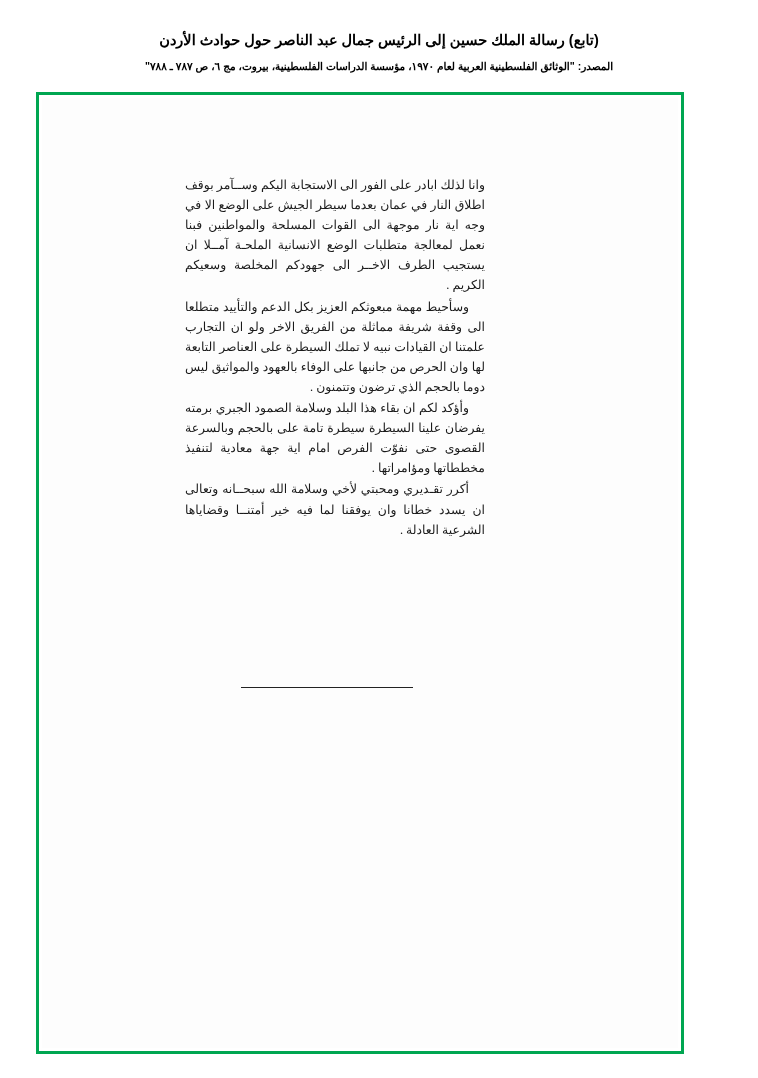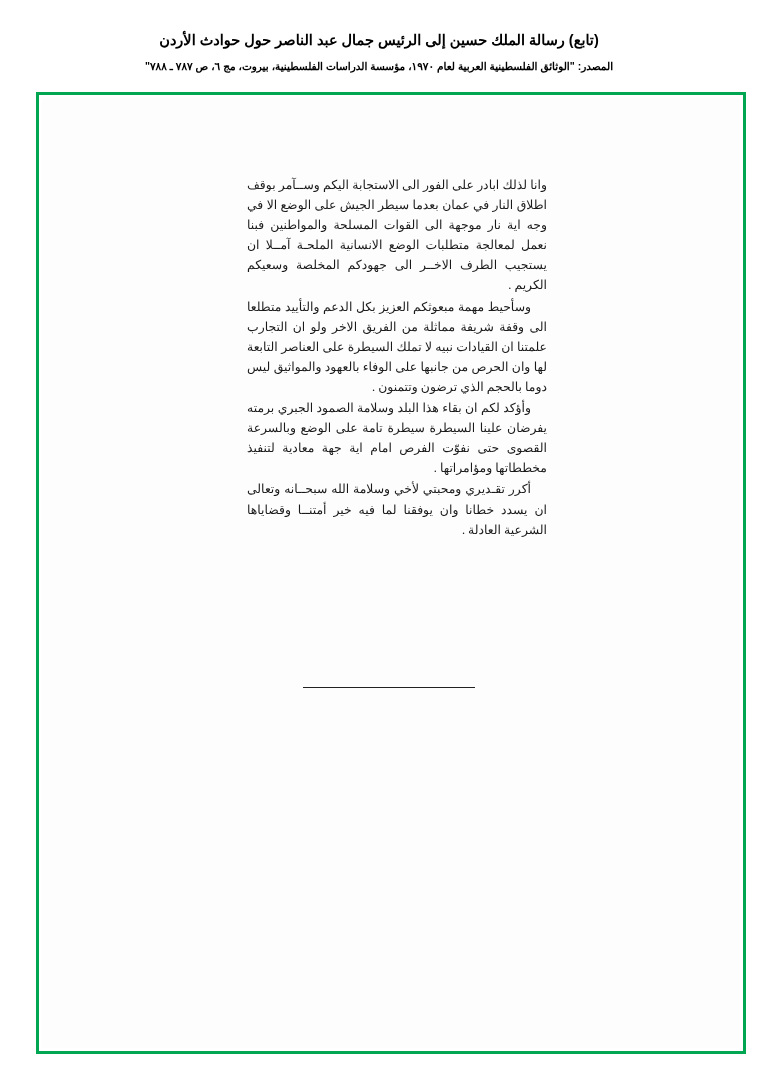--- a/index.html
+++ b/index.html
@@ -39,21 +39,21 @@
     font-weight: bold;
     font-size: 10.5px;
     direction: rtl;
     margin-top: 12px;
     color: #000;
   }
   .scan-frame {
     position: absolute;
     left: 36px;
     top: 92px;
-    width: 710px;
+    width: 648px;
     height: 962px;
     border: 3px solid #00a651;
     background: #ffffff;
     box-sizing: border-box;
   }
   .scan-inner {
     position: absolute;
     inset: 3px;
     background: #fdfdfd;
   }
@@ -95,20 +95,20 @@
     <div class="header-title">(تابع) رسالة الملك حسين إلى الرئيس جمال عبد الناصر حول حوادث الأردن</div>
     <div class="header-source">المصدر: "الوثائق الفلسطينية العربية لعام ١٩٧٠، مؤسسة الدراسات الفلسطينية، بيروت، مج ٦، ص ٧٨٧ ـ ٧٨٨"</div>
   </div>
 
   <div class="scan-frame">
     <div class="scan-inner"></div>
 
     <div class="doc-body">
       <p class="first">وانا لذلك ابادر على الفور الى الاستجابة اليكم وســآمر بوقف اطلاق النار في عمان بعدما سيطر الجيش على الوضع الا في وجه اية نار موجهة الى القوات المسلحة والمواطنين فبنا نعمل لمعالجة متطلبات الوضع الانسانية الملحـة آمــلا ان يستجيب الطرف الاخــر الى جهودكم المخلصة وسعيكم الكريم .</p>
       <p>وسأحيط مهمة مبعوثكم العزيز بكل الدعم والتأييد متطلعا الى وقفة شريفة مماثلة من الفريق الاخر ولو ان التجارب علمتنا ان القيادات نبيه لا تملك السيطرة على العناصر التابعة لها وان الحرص من جانبها على الوفاء بالعهود والمواثيق ليس دوما بالحجم الذي ترضون وتتمنون .</p>
-      <p>وأؤكد لكم ان بقاء هذا البلد وسلامة الصمود الجبري برمته يفرضان علينا السيطرة سيطرة تامة على الوضع وبالسرعة القصوى حتى نفوّت الفرص امام اية جهة معادية لتنفيذ مخططاتها ومؤامراتها .</p>
+      <p>وأؤكد لكم ان بقاء هذا البلد وسلامة الصمود الجبري برمته يفرضان علينا السيطرة سيطرة تامة على بالحجم وبالسرعة القصوى حتى نفوّت الفرص امام اية جهة معادية لتنفيذ مخططاتها ومؤامراتها .</p>
       <p>أكرر تقـديري ومحبتي لأخي وسلامة الله سبحــانه وتعالى ان يسدد خطانا وان يوفقنا لما فيه خير أمتنــا وقضاياها الشرعية العادلة .</p>
     </div>
 
     <div class="rule"></div>
   </div>
 
 </div>
 
 </body></html>

